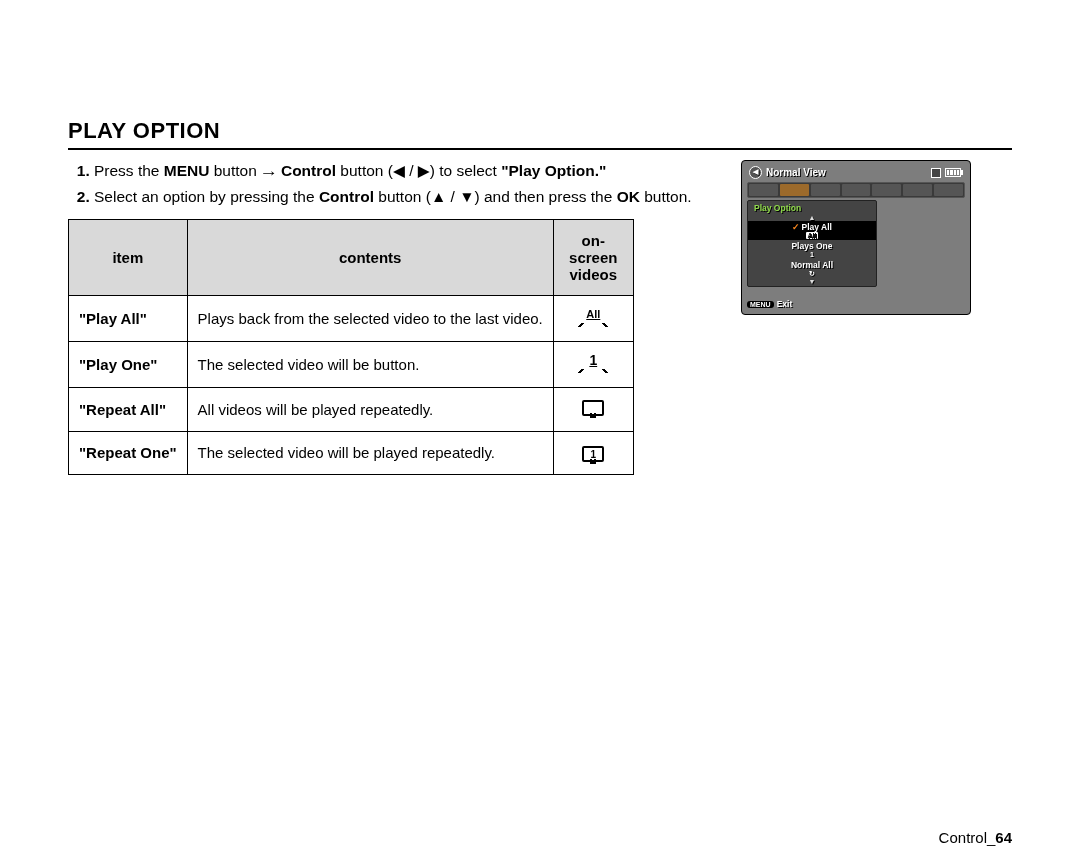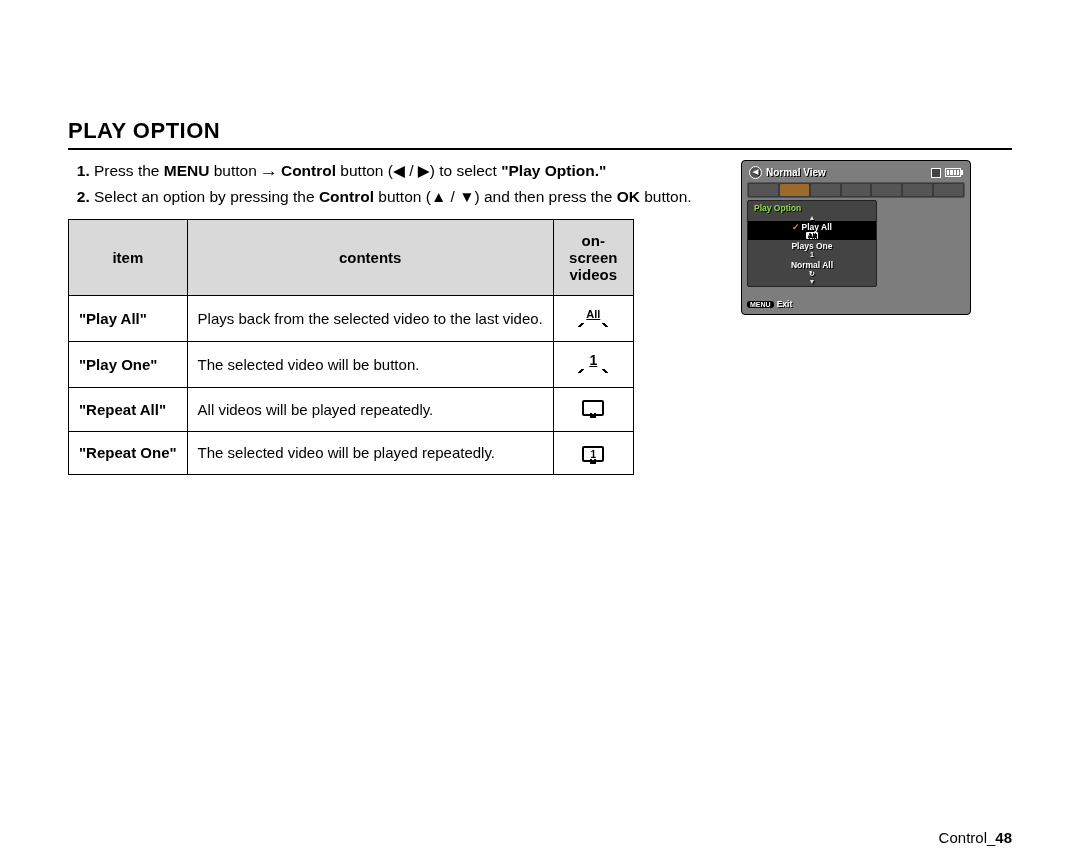--- a/index.html
+++ b/index.html
@@ -398,14 +398,14 @@
         <div class="menu-foot">
           <span class="menu-badge">MENU</span>
           <span>Exit</span>
         </div>
       </div>
     </div>
   </div>
 </div>
 
 <div class="footer">
-  <span>Control</span><span>_</span><span class="pn">48</span>
+  <span>Control</span><span>_</span><span class="pn">64</span>
 </div>
 
 </body></html>

